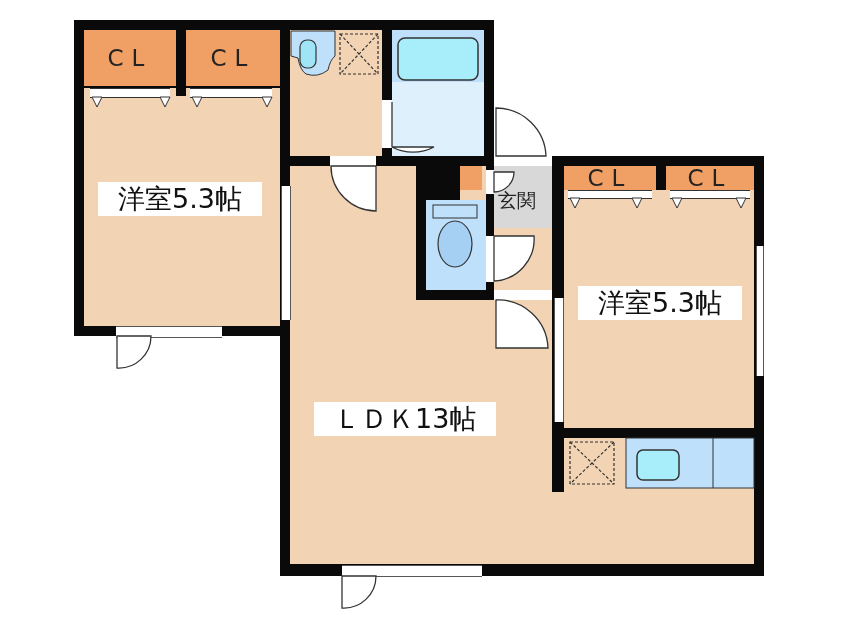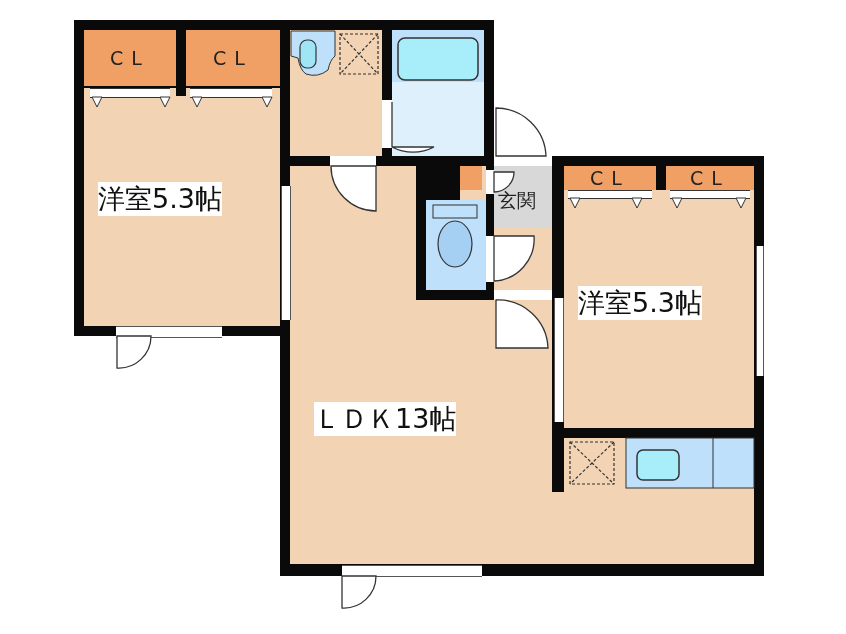--- a/index.html
+++ b/index.html
@@ -1,24 +1,24 @@
 <!DOCTYPE html>
 <html><head>
 <meta charset="utf-8">
 <style>
   html,body{margin:0;padding:0;background:#ffffff;}
   body{width:846px;height:634px;position:relative;overflow:hidden;font-family:"DejaVu Sans",sans-serif;}
   .abs{position:absolute;}
   .wall{position:absolute;background:#0a0a0a;}
   .floor{position:absolute;background:#f2d3b3;}
-  .closet{position:absolute;background:#f0a064;display:flex;align-items:center;justify-content:center;font-size:19px;color:#222;letter-spacing:8px;font-family:"DejaVu Sans",sans-serif;}
+  .closet{position:absolute;background:#f0a064;display:flex;align-items:center;justify-content:center;font-size:23px;color:#222;letter-spacing:8px;font-family:"DejaVu Sans",sans-serif;}
   .wet{position:absolute;background:#bfe0fb;}
   .lightwet{position:absolute;background:#dff0fd;}
   .genkan{position:absolute;background:#d8d8d8;}
-  .label{position:absolute;background:#ffffff;color:#111;font-size:27px;line-height:34px;padding:0 0;white-space:nowrap;font-family:"DejaVu Sans",sans-serif;}
+  .label{position:absolute;background:#ffffff;color:#111;font-size:27px;line-height:34px;padding:0 20px;white-space:nowrap;font-family:"DejaVu Sans",sans-serif;}
   .gap{position:absolute;background:#ffffff;}
   svg{position:absolute;overflow:visible;}
 </style>
 </head>
 <body>
 
 <div class="floor" style="left:84px;top:30px;width:196px;height:296px;"></div>
 <div class="floor" style="left:290px;top:30px;width:92px;height:126px;"></div>
 <div class="lightwet" style="left:392px;top:30px;width:92px;height:126px;"></div>
 <div class="wet" style="left:392px;top:30px;width:92px;height:52px;"></div>

